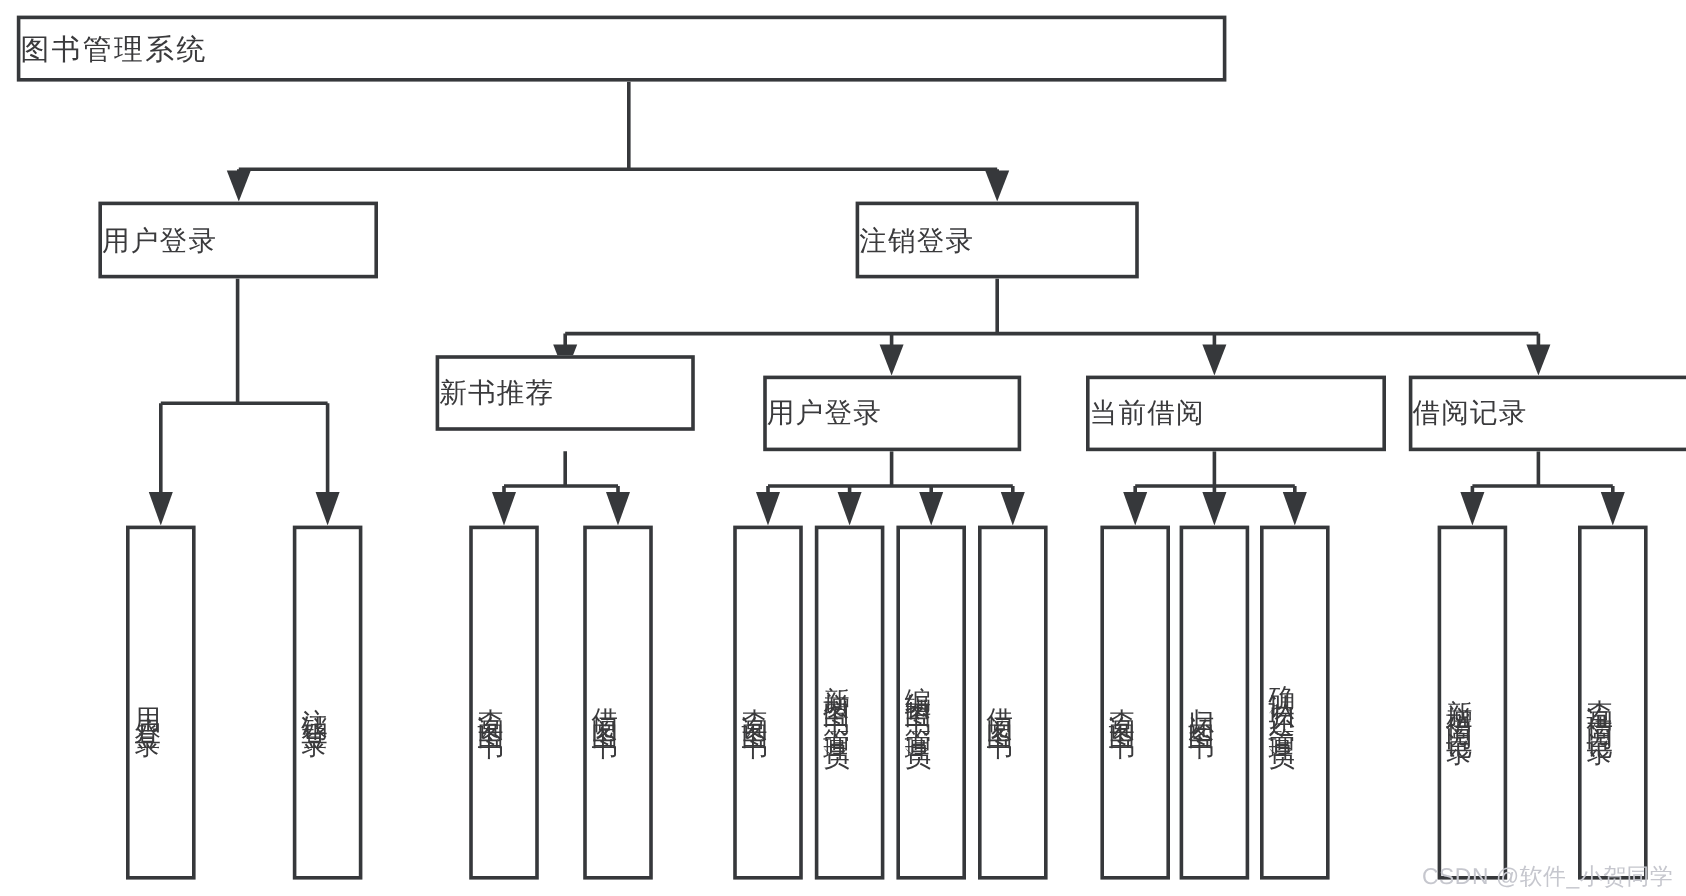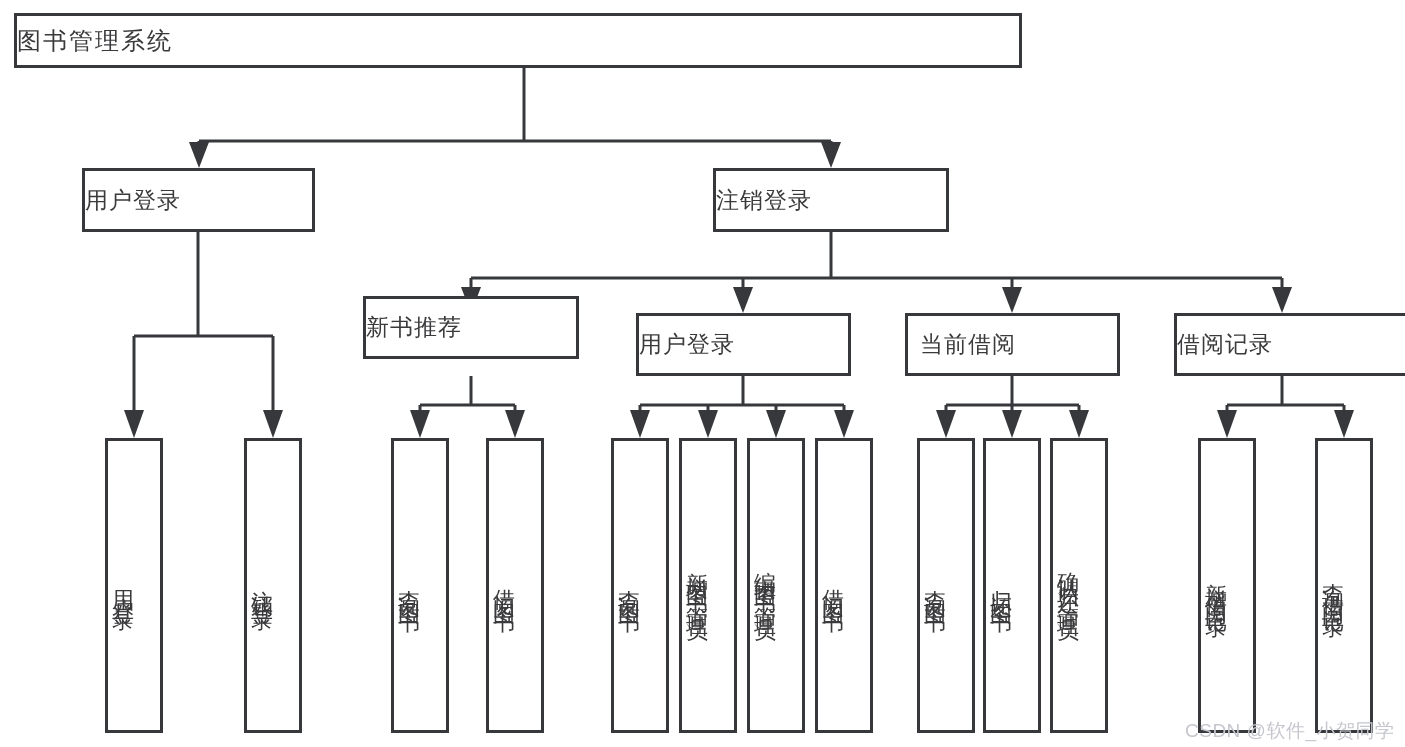--- a/index.html
+++ b/index.html
@@ -49,21 +49,21 @@
   }
 
   .hbox {
     font-size: 23px;
     letter-spacing: 1px;
   }
   #n-user-login     { left: 82px;  top: 168px; width: 233px; height: 64px; }
   #n-book-mgmt      { left: 713px; top: 168px; width: 236px; height: 64px; }
   #n-new-book       { left: 363px; top: 296px; width: 216px; height: 63px; }
   #n-book-borrow    { left: 636px; top: 313px; width: 215px; height: 63px; }
-  #n-current-borrow { left: 905px; top: 313px; width: 215px; height: 63px; padding-left: 12px; }
+  #n-current-borrow { left: 905px; top: 313px; width: 250px; height: 63px; }
   #n-borrow-record  { left: 1174px; top: 313px; width: 234px; height: 63px; }
 
   .vbox {
     top: 438px;
     width: 58px; height: 295px;
     font-size: 22px;
   }
   .vbox .vtext {
     writing-mode: vertical-rl;
     text-orientation: mixed;

